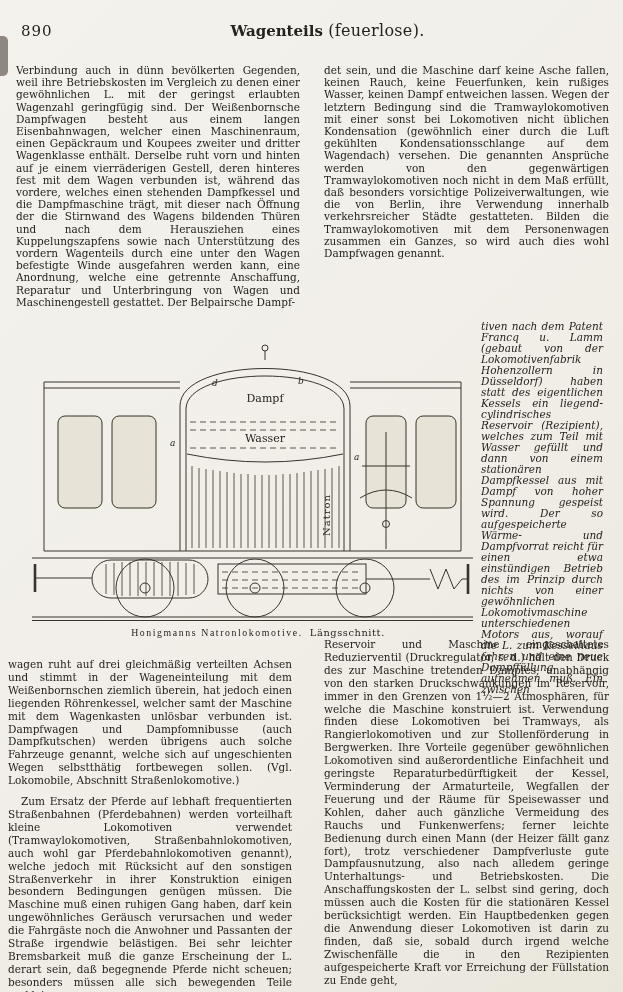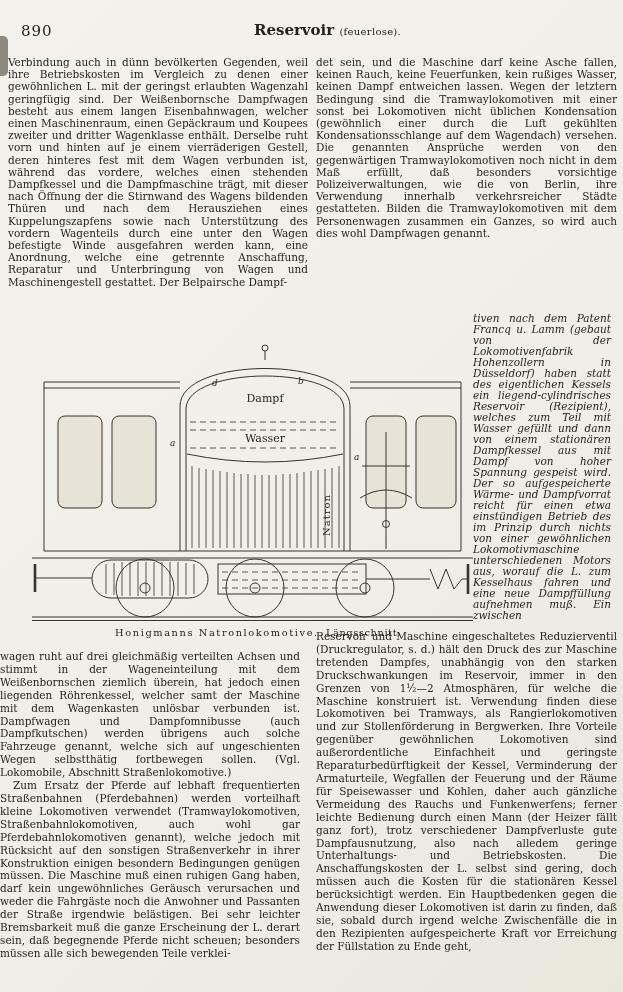--- a/index.html
+++ b/index.html
@@ -5,34 +5,34 @@
   html,body{margin:0;padding:0;background:#e8e5dd;}
   .page{
     position:relative;width:623px;height:992px;overflow:hidden;
     background:linear-gradient(135deg,#f4f2ec 0%,#f0eee7 55%,#e9e6dc 100%);
     color:#26231e;
     font-family:"DejaVu Serif","Liberation Serif",serif;
     padding-left:32px;
   }
   .hdr-num{position:absolute;left:21px;top:22px;font-size:15px;letter-spacing:1px;}
   .hdr-title{position:absolute;left:0;right:0;top:21px;text-align:center;font-size:15px;font-weight:bold;}
-  .hdr-title .suffix{font-weight:normal;font-size:10px;letter-spacing:.3px;}
+  .hdr-title .suffix{font-weight:normal;font-size:16px;letter-spacing:.3px;}
   .smudge{position:absolute;left:0;top:36px;width:8px;height:40px;background:#6b665e;border-radius:0 5px 5px 0;opacity:.75;}
   .col{position:absolute;text-align:justify;font-size:10.5px;}
-  .col p{margin:0;}
+  .col p{margin:8px;}
   .col p.indent{text-indent:13px;}
   .col-lt{left:8px;top:56px;width:300px;line-height:12.2px;}
   .col-rt{left:316px;top:56px;width:301px;line-height:12.2px;}
   .col-narrow{left:473px;top:313px;width:138px;line-height:11px;font-style:italic;}
   .col-lb{left:0;top:650px;width:300px;line-height:12.9px;}
   .col-rb{left:316px;top:630px;width:301px;line-height:12.9px;}
   .fig-num{position:absolute;left:8px;top:320px;width:488px;text-align:center;font-size:10px;letter-spacing:.5px;}
   .figure-wrap{position:absolute;left:30px;top:336px;width:445px;height:286px;}
   .caption{position:absolute;left:58px;top:627px;width:400px;text-align:center;font-size:9.8px;white-space:nowrap;}
-  .caption .main{letter-spacing:1.6px;}
+  .caption .main{letter-spacing:1.6px;font-family:Liberation Serif, serif;}
   .caption .sub{letter-spacing:.6px;margin-left:4px;}
   svg .ln{stroke:#38332c;stroke-width:1;fill:none;}
   svg .thick{stroke:#38332c;stroke-width:2.6;fill:none;}
   svg .dash{stroke:#4a453c;stroke-width:.9;fill:none;stroke-dasharray:6 4;}
   svg .tube{stroke:#4a453c;stroke-width:.9;fill:none;}
   svg .win{fill:#e7e3d7;stroke:#38332c;stroke-width:1;}
   svg .paperfill{fill:#f2f0e9;stroke:none;}
   svg text{fill:#26231e;stroke:none;font-family:"DejaVu Serif","Liberation Serif",serif;}
   svg .lbl{font-size:11px;}
   svg .letter{font-size:9px;font-style:italic;}
@@ -40,21 +40,21 @@
 </style>
 </head>
 <body>
 
 <div class="page">
 
   <div class="smudge"></div>
 
   <div class="hdr-num">890</div>
   <div class="hdr-title">
-    <span>Reservoir</span>
+    <span>Wagenteils</span>
     <span class="suffix">(feuerlose).</span>
   </div>
 
   <div class="col col-lt">
     <p>Verbindung auch in dünn bevölkerten Gegenden, weil ihre Betriebskosten im Vergleich zu denen einer gewöhnlichen L. mit der geringst erlaubten Wagenzahl geringfügig sind. Der Weißenbornsche Dampfwagen besteht aus einem langen Eisenbahnwagen, welcher einen Maschinenraum, einen Gepäckraum und Koupees zweiter und dritter Wagenklasse enthält. Derselbe ruht vorn und hinten auf je einem vierräderigen Gestell, deren hinteres fest mit dem Wagen verbunden ist, während das vordere, welches einen stehenden Dampfkessel und die Dampfmaschine trägt, mit dieser nach Öffnung der die Stirnwand des Wagens bildenden Thüren und nach dem Herausziehen eines Kuppelungszapfens sowie nach Unterstützung des vordern Wagenteils durch eine unter den Wagen befestigte Winde ausgefahren werden kann, eine Anordnung, welche eine getrennte Anschaffung, Reparatur und Unterbringung von Wagen und Maschinengestell gestattet. Der Belpairsche Dampf-</p>
   </div>
 
   <div class="col col-rt">
     <p>det sein, und die Maschine darf keine Asche fallen, keinen Rauch, keine Feuerfunken, kein rußiges Wasser, keinen Dampf entweichen lassen. Wegen der letztern Bedingung sind die Tramwaylokomotiven mit einer sonst bei Lokomotiven nicht üblichen Kondensation (gewöhnlich einer durch die Luft gekühlten Kondensationsschlange auf dem Wagendach) versehen. Die genannten Ansprüche werden von den gegenwärtigen Tramwaylokomotiven noch nicht in dem Maß erfüllt, daß besonders vorsichtige Polizeiverwaltungen, wie die von Berlin, ihre Verwendung innerhalb verkehrsreicher Städte gestatteten. Bilden die Tramwaylokomotiven mit dem Personenwagen zusammen ein Ganzes, so wird auch dies wohl Dampfwagen genannt.</p>
   </div>

